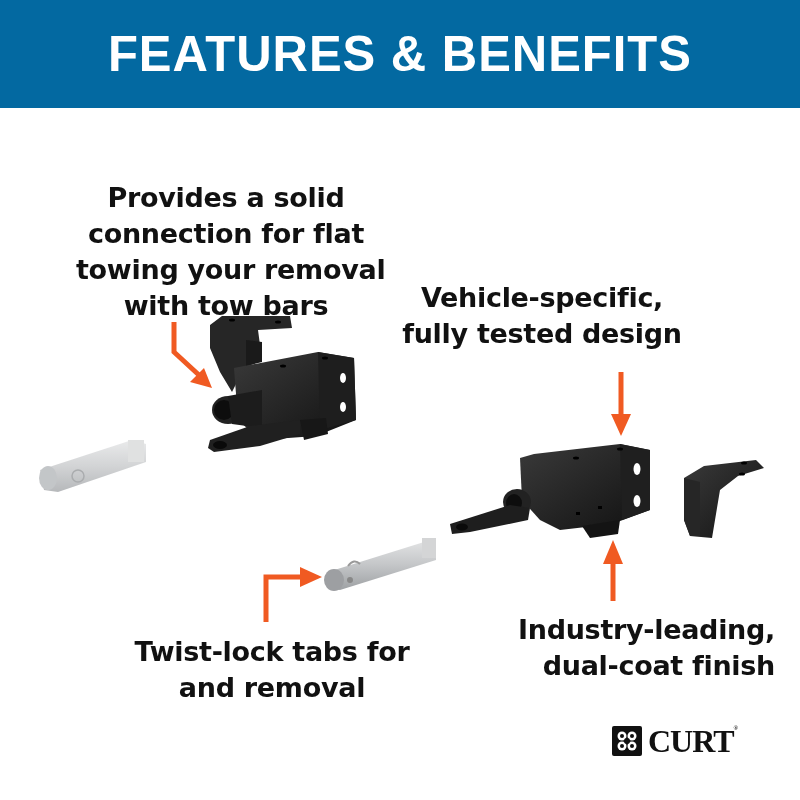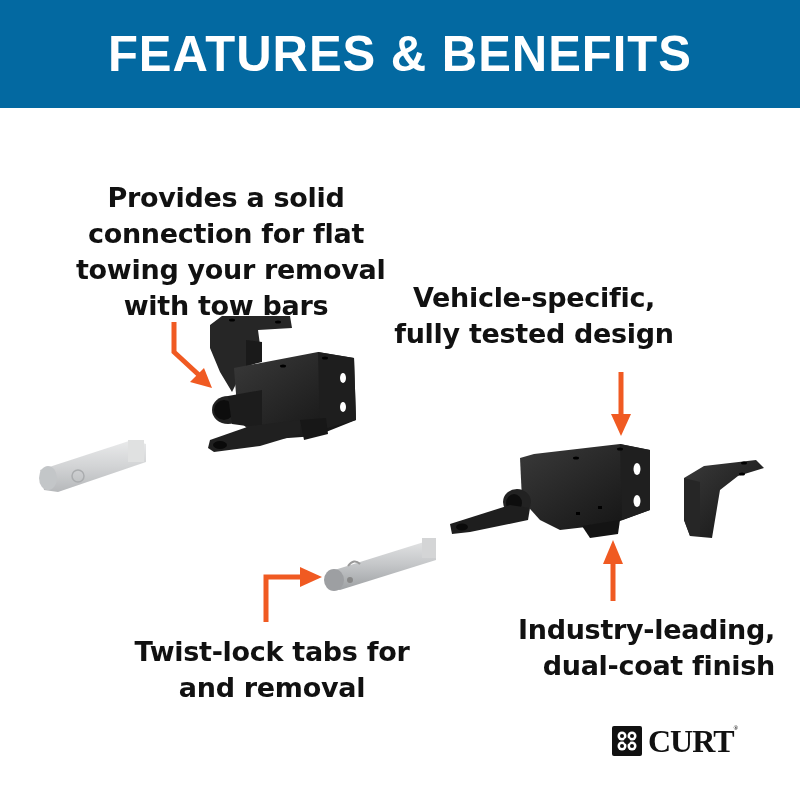--- a/index.html
+++ b/index.html
@@ -19,21 +19,21 @@
     transform: scaleX(0.98);
   }
   .callout {
     position: absolute; color: #111111; font-weight: bold;
     font-family: "DejaVu Sans", sans-serif;
     text-align: center; line-height: 36px; font-size: 27px;
     letter-spacing: -0.3px;
   }
   .callout span { display: block; white-space: nowrap; }
   #callout-tl { left: 28px; top: 180px; width: 300px; margin-left: 48px; }
-  #callout-tr { left: 384px; top: 280px; width: 300px; }
+  #callout-tr { left: 392px; top: 280px; width: 300px; }
   #callout-bl { left: 112px; top: 634px; width: 320px; }
   #callout-br { left: 465px; top: 612px; width: 310px; text-align: right; }
   svg.layer { position: absolute; left: 0; top: 0; }
   .logo {
     position: absolute; left: 612px; top: 725px; display: flex; align-items: center; gap: 6px;
   }
   .logo-word {
     font-family: "Liberation Serif", serif; font-weight: bold; font-size: 32px;
     color: #111; letter-spacing: -1px; line-height: 1;
   }

